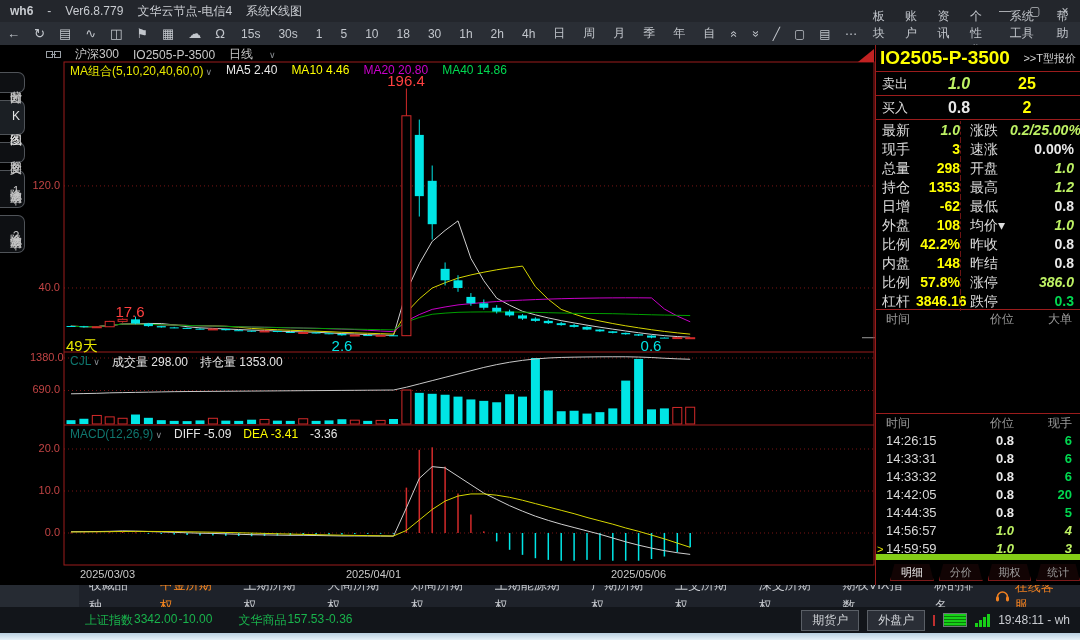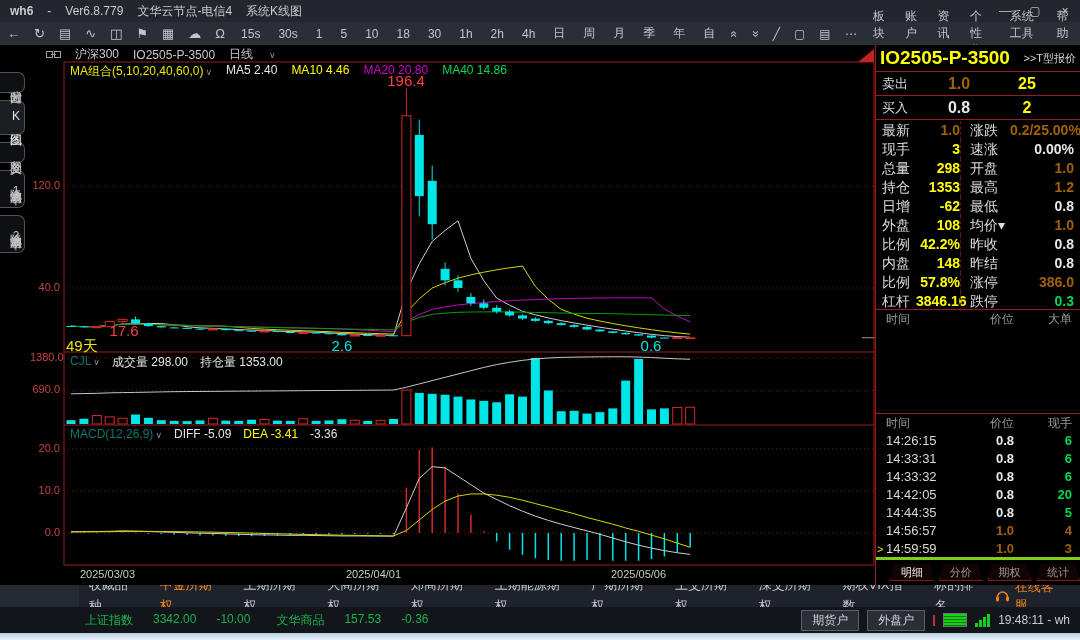--- a/index.html
+++ b/index.html
@@ -43,21 +43,21 @@
   .caret { color:#8a8f94; font-size:9px; margin-left:2px; }
   .ma-header { left:40px; top:18px; font-size:12px; display:flex; gap:14px; }
   .ma-combo { color:#e8e800; }
   .vol-header { left:40px; top:309px; font-size:12px; display:flex; gap:12px; color:#e4e4e4; }
   .macd-header { left:40px; top:382px; font-size:12px; display:flex; gap:12px; color:#e4e4e4; }
   .ind-name { color:#0f766e; }
   .axis-label { right:815px; width:30px; text-align:right; color:#c24444; font-size:11px; }
   .date-label { top:523px; color:#c8c8c8; font-size:11px; }
   .ann { font-size:15px; }
   .ann-high   { left:352px; top:27px;  width:48px; text-align:center; color:#ff4040; }
-  .ann-lefthigh { left:72px; top:258px; width:44px; text-align:center; color:#ff4040;margin-top:19px; }
+  .ann-lefthigh { left:78px; top:258px; width:44px; text-align:center; color:#ff4040; }
   .ann-days   { left:36px; top:292px; color:#e8e800; }
   .ann-midlow { left:292px; top:292px; width:40px; text-align:center; color:#00e5e5; }
   .ann-rightlow { left:601px; top:292px; width:40px; text-align:center; color:#00e5e5; }
 
   
   .rpanel { width:205px; background:#000; border-left:1px solid #9b1c1c; display:flex;
     flex-direction:column; color:#dcdcdc; }
   .rp-title { height:27px; border-bottom:1px solid #9b1c1c; display:flex; align-items:center; padding:0 4px; }
   .rp-title .code { color:#ffff00; font-size:19px; font-weight:bold; flex:1; }
   .rp-title .tlink { color:#d8d8d8; font-size:11px; }
@@ -69,50 +69,50 @@
     grid-template-columns:40px 44px 50px 1fr; font-size:14px; }
   .qrow .l1 { padding-left:6px; color:#dcdcdc; }
   .qrow .v1 { text-align:right; font-weight:bold; }
   .qrow .l2 { padding-left:9px; color:#dcdcdc; border-left:1px dashed #6e1414; }
   .qrow .v2 { text-align:right; font-weight:bold; padding-right:6px; }
   .rp-sec-head { height:18px; display:grid; grid-template-columns:10px 62px 66px 1fr;
     font-size:12px; color:#9a9a9a; align-items:center; }
   .rp-sec-head .h2 { text-align:right; }
   .rp-sec-head .h3 { text-align:right; padding-right:8px; }
   .rp-bigorders { height:86px; border-bottom:1px solid #9b1c1c; }
-  .rp-ticks { height:128px; border-bottom:3px solid #84cc16; }
+  .rp-ticks { height:128px; border-bottom:6px solid #84cc16; }
   .tick-row { height:18px; line-height:18px; display:grid; grid-template-columns:10px 62px 66px 1fr;
     font-size:13px; }
   .tick-row .mk { color:#e8e800; font-size:11px; padding-left:1px; }
   .tick-row .tm { color:#d8d8d8; }
   .tick-row .pr { text-align:right; font-weight:bold; }
   .tick-row .qy { text-align:right; padding-right:8px; font-weight:bold; }
   .rp-tabs { flex:1; display:flex; align-items:center; padding-left:14px; gap:5px; }
   .rtab { width:46px; height:17px; line-height:16px; text-align:center; font-size:11px; color:#9a9a9a;
     border:1px solid #7d1a1a; border-top:none; background:#120404;
     clip-path:polygon(10% 0,90% 0,100% 100%,0 100%); }
   .rtab.selected { color:#efefef; }
 
-  .c-red { color:#a16207; } .c-yellow { color:#ffff00; } .c-green { color:#00d850; }
+  .c-red { color:#bef264;font-style:italic; } .c-yellow { color:#ffff00; } .c-green { color:#00d850; }
   .c-white { color:#e8e8e8; }
   .c-magenta { color:#cc00cc; }
 
   
   .extabs { height:22px; background:#1e222a; display:flex; align-items:center; font-size:13px;
     color:#c6c9ce; flex:0 0 auto; }
   .extabs .gap { width:80px; height:100%; background:#262b33; }
   .ex-tab { padding:0 10px; height:100%; line-height:21px; }
   .ex-tab.selected { color:#ff8a1e; border-bottom:2px solid #e87612; }
   .service { margin-left:auto; margin-right:14px; color:#f08020; display:flex; align-items:center; gap:5px; }
 
   
   .statusbar { height:26px; background:#12151a; display:flex; align-items:center; font-size:12px;
     color:#c9ccd1; flex:0 0 auto; }
   .statusbar .sp { width:85px; }
-  .idx { color:#19b34c; margin-right:26px; display:flex; gap:20px; }
+  .idx { color:#19b34c; margin-right:26px; display:flex; gap:1px; }
   .sb-right { margin-left:auto; display:flex; align-items:center; gap:8px; padding-right:10px; }
   .sb-btn { background:#2a2e36; border:1px solid #5a5f66; color:#cfd2d6; padding:1px 10px; font-size:12px; }
   .sb-tick { width:2px; height:11px; background:#c03030; }
   .conn { width:24px; height:14px; border:1px solid #70757c; background:
     repeating-linear-gradient(#18d018 0 2px, #0a7a0a 2px 3px); }
   .sig { display:flex; align-items:flex-end; gap:1px; height:13px; }
   .sig i { width:3px; background:#18d018; display:block; }
   .taskbar-strip { height:7px; background:linear-gradient(#b9cfdf,#e7f2f9); flex:0 0 auto; }
 </style>
 </head>

